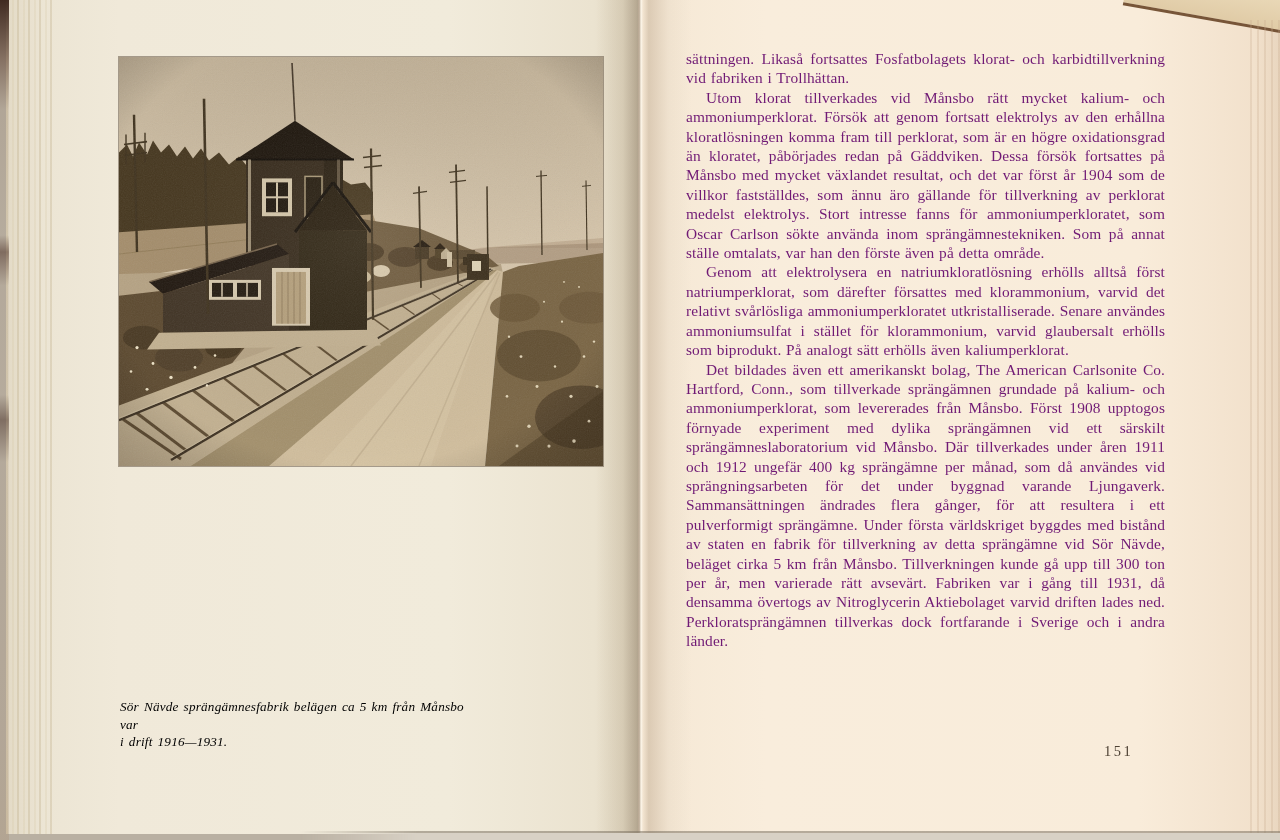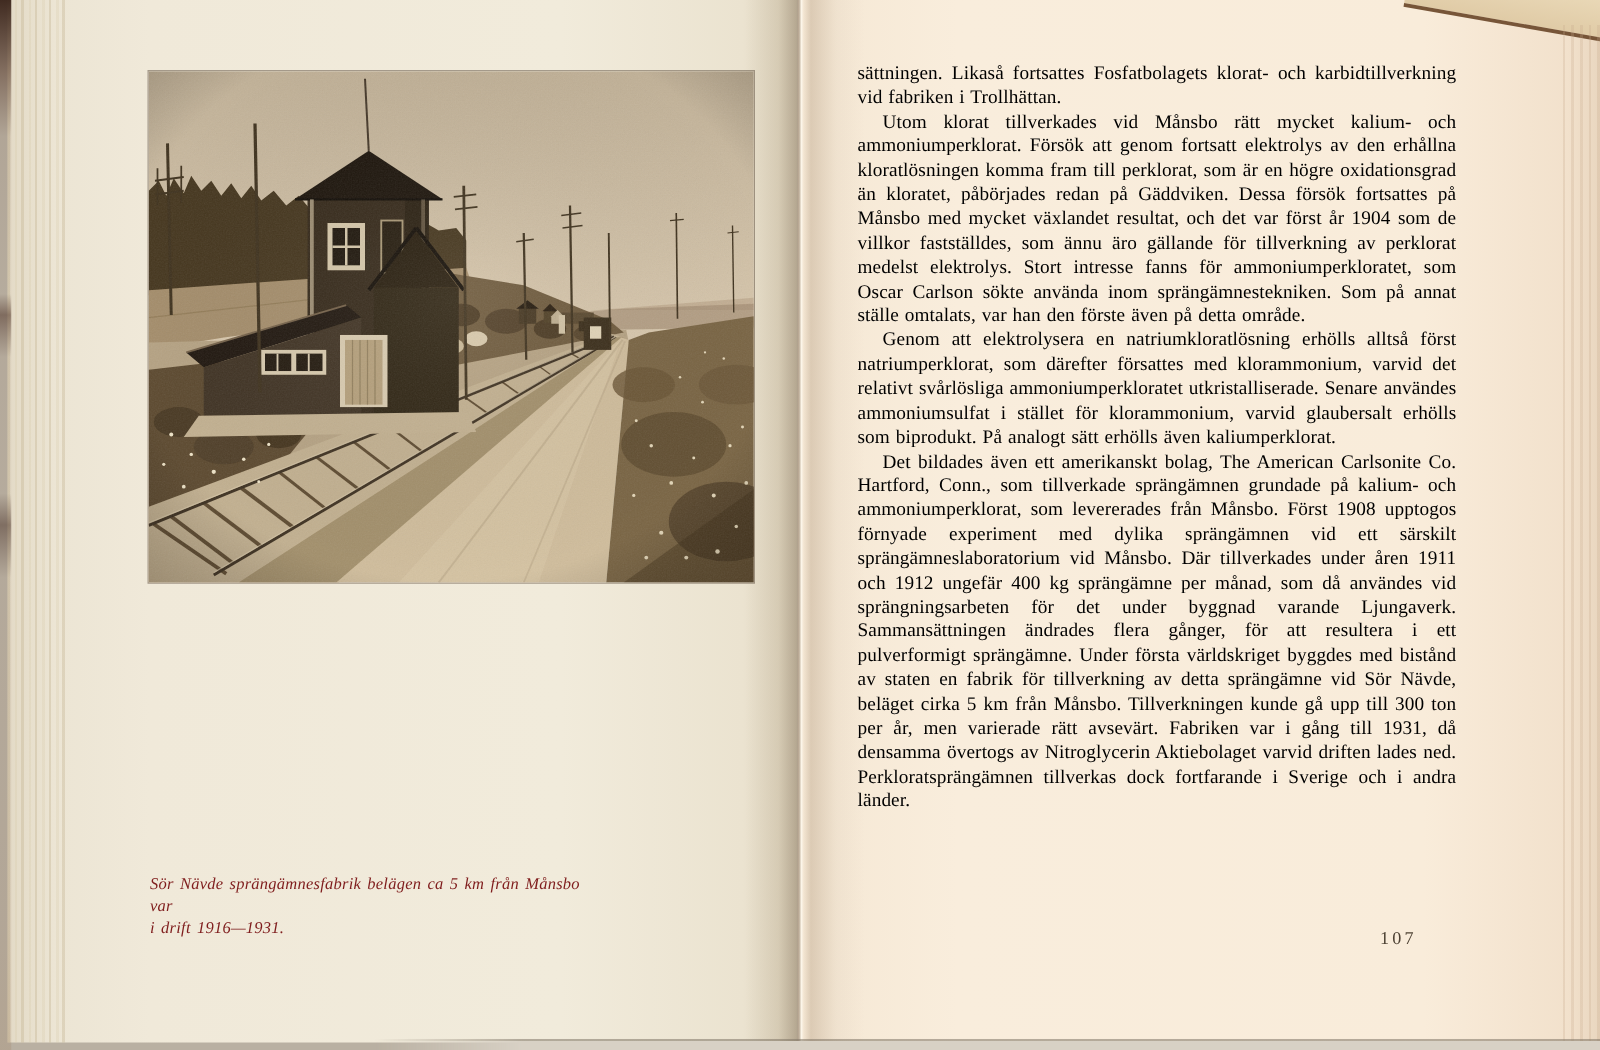--- a/index.html
+++ b/index.html
@@ -24,24 +24,24 @@
   .bottom-edge{left:300px;top:831px;width:980px;height:9px;
     background:linear-gradient(180deg,rgba(125,115,100,0.55) 0 2px,#d8d1c5 2px 100%);
     -webkit-mask-image:linear-gradient(90deg,transparent,black 12%);mask-image:linear-gradient(90deg,transparent,black 12%);}
 
   
   .photo{left:118px;top:56px;width:486px;height:411px;border:1px solid rgba(72,56,40,0.45);box-sizing:border-box;}
   .photo svg{display:block;width:100%;height:100%;}
 
   
   .caption{left:120px;top:698px;width:360px;font-style:italic;font-size:13.2px;line-height:17.5px;
-    color:#7f1d1d;letter-spacing:0.2px;word-spacing:1.5px;}
-
-  
-  .textcol{left:686px;top:49px;width:479px;font-size:15.4px;line-height:19.4px;color:#000000;
+    color:#000000;letter-spacing:0.2px;word-spacing:1.5px;}
+
+  
+  .textcol{left:686px;top:49px;width:479px;font-size:15.4px;line-height:19.4px;color:#701a75;
     text-align:justify;letter-spacing:0.1px;word-spacing:0.05em;}
   .textcol p{margin:0;text-indent:20px;}
   .textcol p.first{text-indent:0;}
   .pagenum{left:1104px;top:743px;font-size:14.5px;letter-spacing:2.5px;color:#4e4234;}
 </style>
 </head>
 <body>
 
 <div class="scene">
 
@@ -254,15 +254,15 @@
     <div>i drift 1916—1931.</div>
   </div>
 
   <div class="abs textcol">
     <p class="first">sättningen. Likaså fortsattes Fosfatbolagets klorat- och karbidtillverkning vid fabriken i Trollhättan.</p>
     <p>Utom klorat tillverkades vid Månsbo rätt mycket kalium- och ammoniumperklorat. Försök att genom fortsatt elektrolys av den erhållna kloratlösningen komma fram till perklorat, som är en högre oxidationsgrad än kloratet, påbörjades redan på Gäddviken. Dessa försök fortsattes på Månsbo med mycket växlandet resultat, och det var först år 1904 som de villkor fastställdes, som ännu äro gällande för tillverkning av perklorat medelst elektrolys. Stort intresse fanns för ammoniumperkloratet, som Oscar Carlson sökte använda inom sprängämnestekniken. Som på annat ställe omtalats, var han den förste även på detta område.</p>
     <p>Genom att elektrolysera en natriumkloratlösning erhölls alltså först natriumperklorat, som därefter försattes med klorammonium, varvid det relativt svårlösliga ammoniumperkloratet utkristalliserade. Senare användes ammoniumsulfat i stället för klorammonium, varvid glaubersalt erhölls som biprodukt. På analogt sätt erhölls även kaliumperklorat.</p>
     <p>Det bildades även ett amerikanskt bolag, The American Carlsonite Co. Hartford, Conn., som tillverkade sprängämnen grundade på kalium- och ammoniumperklorat, som levererades från Månsbo. Först 1908 upptogos förnyade experiment med dylika sprängämnen vid ett särskilt sprängämneslaboratorium vid Månsbo. Där tillverkades under åren 1911 och 1912 ungefär 400 kg sprängämne per månad, som då användes vid sprängningsarbeten för det under byggnad varande Ljungaverk. Sammansättningen ändrades flera gånger, för att resultera i ett pulverformigt sprängämne. Under första världskriget byggdes med bistånd av staten en fabrik för tillverkning av detta sprängämne vid Sör Nävde, beläget cirka 5 km från Månsbo. Tillverkningen kunde gå upp till 300 ton per år, men varierade rätt avsevärt. Fabriken var i gång till 1931, då densamma övertogs av Nitroglycerin Aktiebolaget varvid driften lades ned. Perkloratsprängämnen tillverkas dock fortfarande i Sverige och i andra länder.</p>
   </div>
 
-  <div class="abs pagenum">107</div>
+  <div class="abs pagenum">151</div>
 
 </div>
 
 </body></html>

